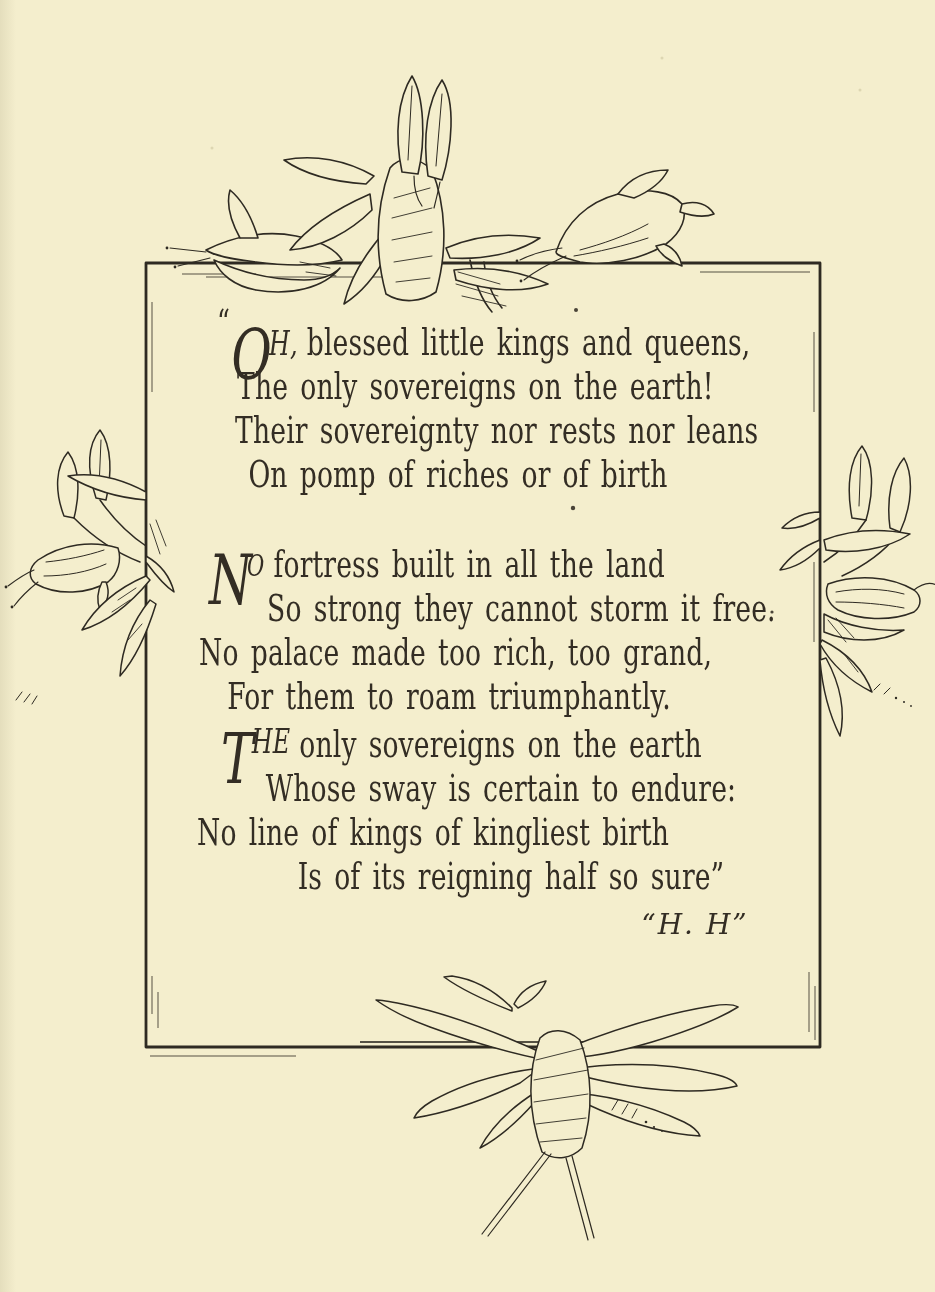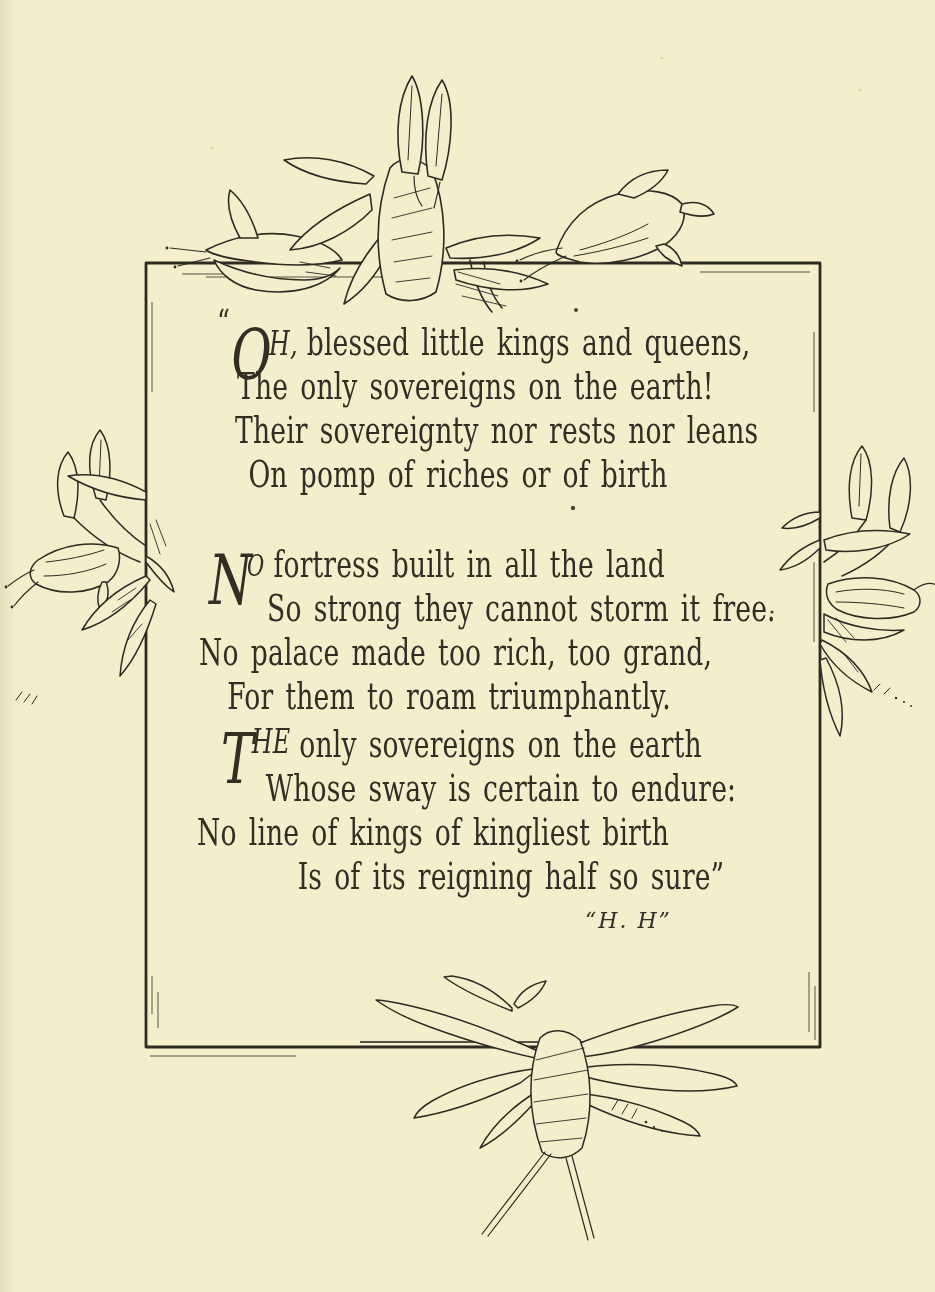--- a/index.html
+++ b/index.html
@@ -49,21 +49,21 @@
   .initial{font-style:italic;font-size:70px;line-height:0;vertical-align:-24px;}
   .s2 .initial{vertical-align:-27px;}
   .s3 .initial{vertical-align:-26px;}
   .caps{font-style:italic;font-size:34px;line-height:0;margin-left:-4px;}
   .s2 .caps{font-size:30px;margin-left:-7px;vertical-align:1px;}
   .s3 .caps{font-size:34px;margin-left:-3px;vertical-align:4px;}
   .rest{margin-left:13px;}
 
   .signature{
     position:absolute;left:585px;top:908px;width:220px;
-    text-align:left;font-style:italic;font-size:22px;
+    text-align:center;font-style:italic;font-size:28px;
     letter-spacing:2px;color:#332d24;white-space:nowrap;
   }
 </style>
 </head>
 <body>
 
 <div class="page">
 
   <svg class="art" viewBox="0 0 935 1292">
 

